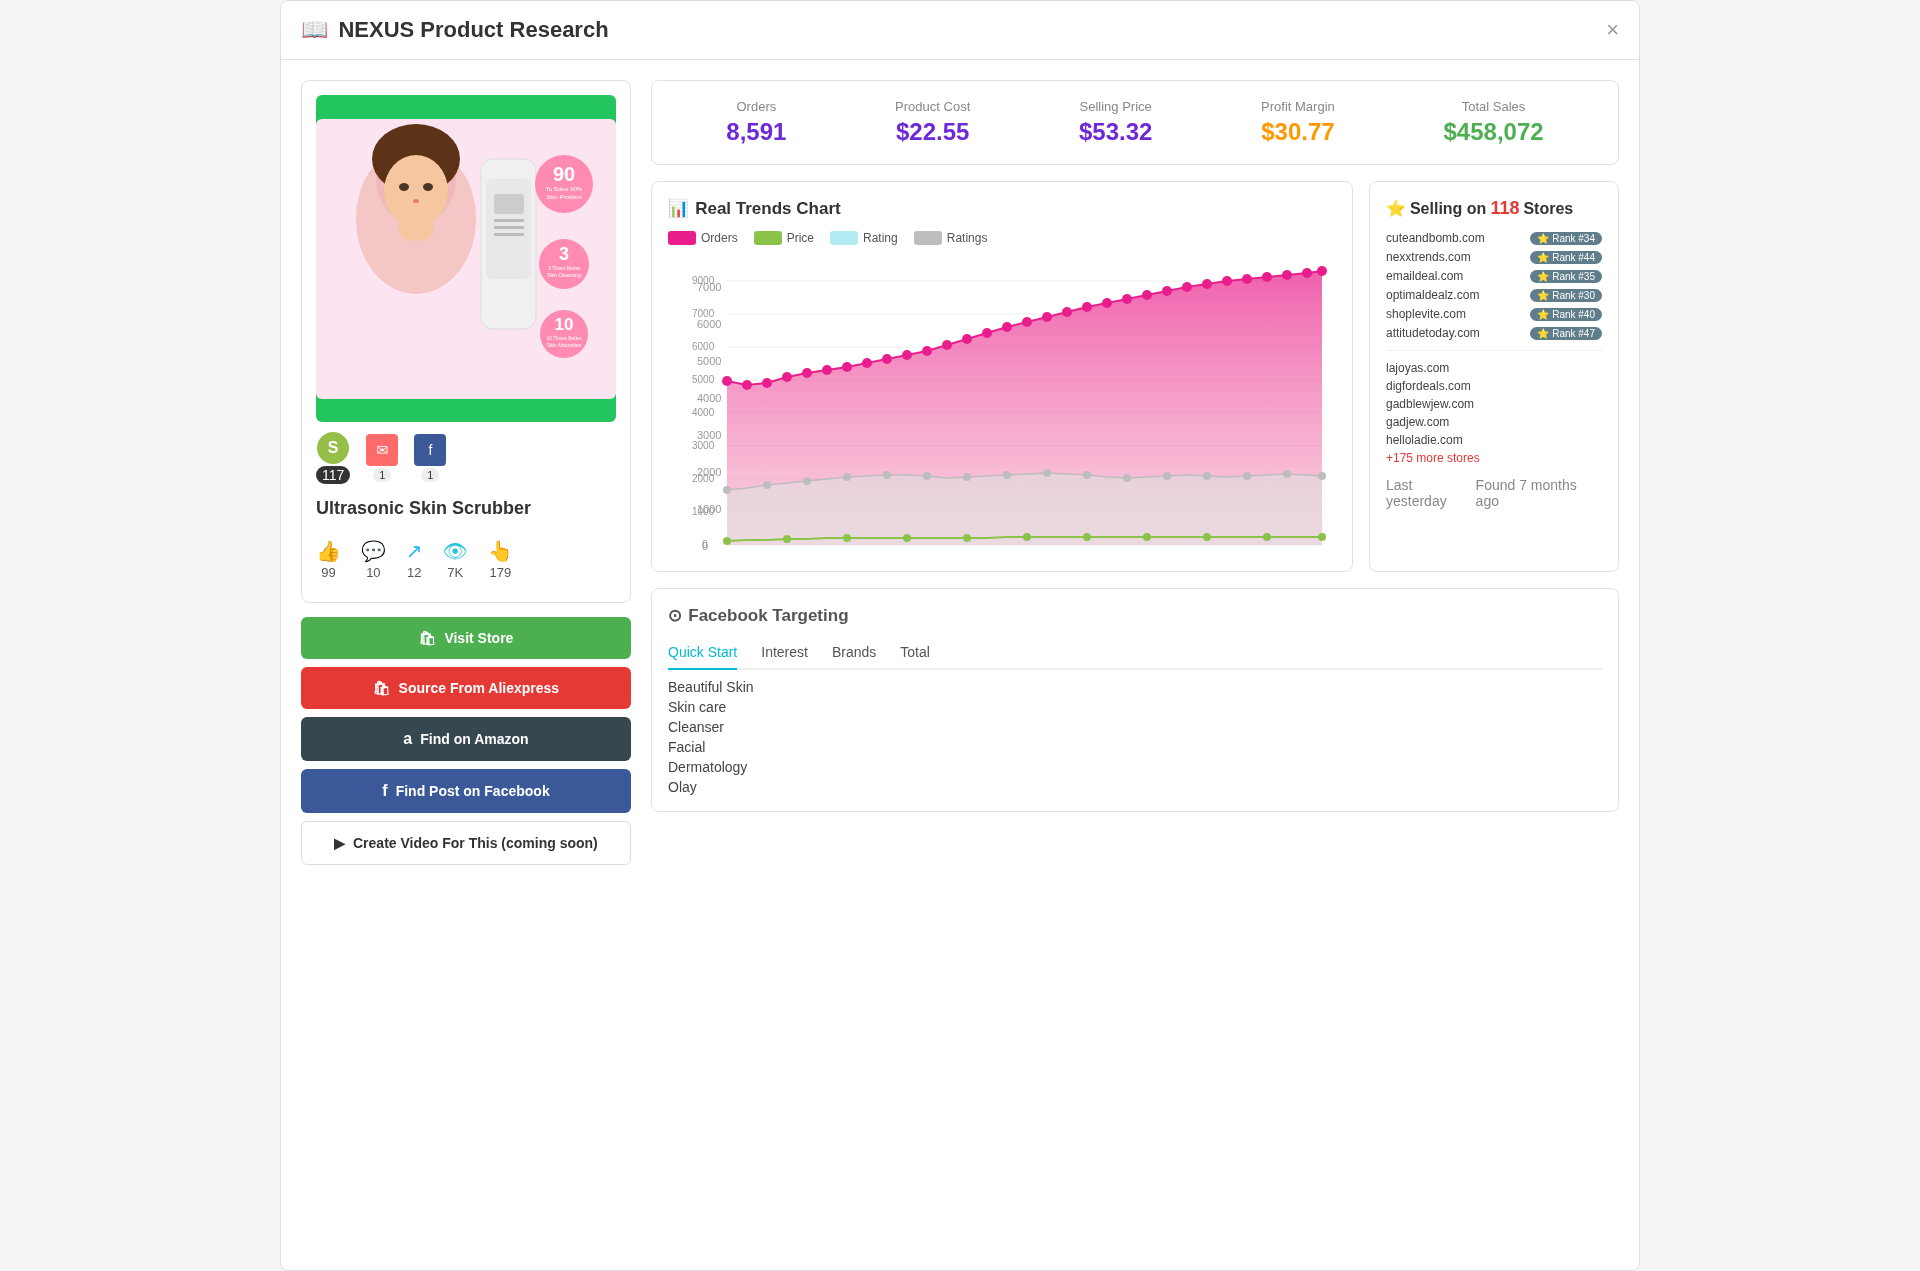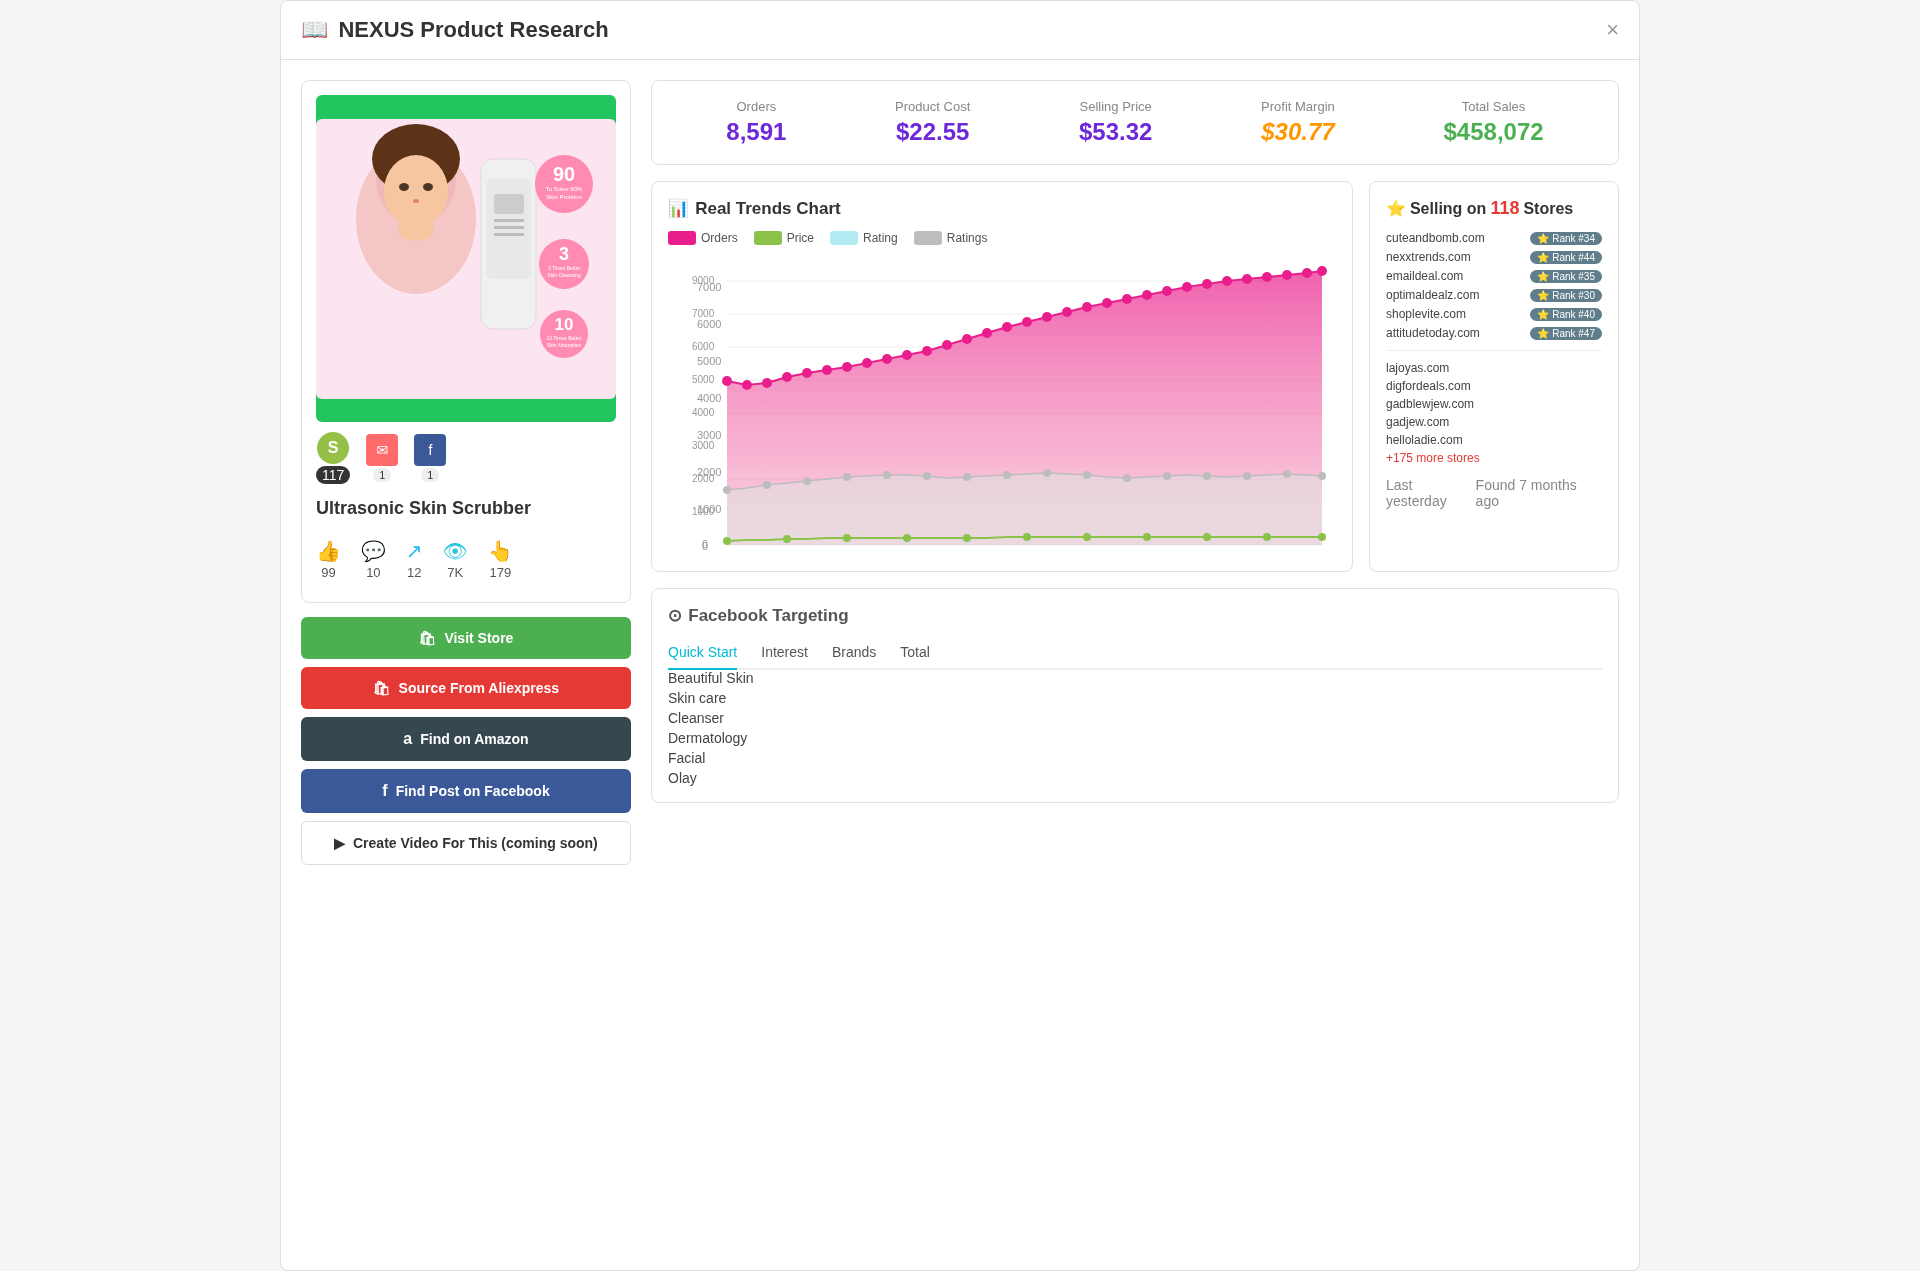--- a/index.html
+++ b/index.html
@@ -48,21 +48,21 @@
     .btn-white { background: #fff; color: #333; border: 1px solid #ddd !important; }
 
     
     .right-col { flex: 1; }
 
     
     .stats-bar { background: #fff; border: 1px solid #e0e0e0; border-radius: 8px; display: flex; justify-content: space-around; align-items: center; padding: 18px 20px; margin-bottom: 16px; }
     .stat-block { text-align: center; }
     .stat-label { font-size: 13px; color: #888; margin-bottom: 4px; }
     .stat-value { font-size: 24px; font-weight: 600; color: #6d28d9; }
-    .stat-value.orange { color: #ff9800; font-style: italic; }
+    .stat-value.orange { color: #ff9800; }
     .stat-value.green { color: #4caf50; }
 
     
     .chart-stores-row { display: flex; gap: 16px; margin-bottom: 16px; }
 
     .chart-section { background: #fff; border: 1px solid #e0e0e0; border-radius: 8px; padding: 16px; flex: 1; }
     .chart-title { font-size: 17px; font-weight: 600; color: #333; margin-bottom: 12px; display: flex; align-items: center; gap: 6px; }
     .chart-legend { display: flex; gap: 16px; align-items: center; margin-bottom: 10px; flex-wrap: wrap; }
     .legend-item { display: flex; align-items: center; gap: 5px; font-size: 12px; color: #555; }
     .legend-swatch { width: 28px; height: 14px; border-radius: 3px; }
@@ -79,21 +79,21 @@
     .store-item { display: flex; align-items: center; justify-content: space-between; margin-bottom: 5px; font-size: 12px; color: #444; }
     .rank-badge { background: #607d8b; color: #fff; border-radius: 10px; font-size: 10px; padding: 1px 7px; display: flex; align-items: center; gap: 3px; }
     .stores-divider { border: none; border-top: 1px solid #eee; margin: 10px 0; }
     .store-plain { font-size: 12px; color: #444; margin-bottom: 4px; }
     .more-stores { color: #e53935; font-size: 12px; margin-top: 4px; cursor: pointer; }
     .stores-footer { display: flex; justify-content: space-between; font-size: 14px; color: #888; margin-top: 12px; }
 
     
     .fb-targeting { background: #fff; border: 1px solid #e0e0e0; border-radius: 8px; padding: 16px; }
     .fb-title { font-size: 17px; font-weight: 600; color: #555; margin-bottom: 12px; display: flex; align-items: center; gap: 6px; }
-    .fb-tabs { display: flex; gap: 24px; border-bottom: 2px solid #eee; margin-bottom: 0; }
+    .fb-tabs { display: flex; gap: 24px; border-bottom: 2px solid #eee; margin-bottom: 9px; }
     .fb-tab { padding: 6px 0 8px; font-size: 14px; font-weight: 500; color: #555; cursor: pointer; border-bottom: 2px solid transparent; margin-bottom: -2px; }
     .fb-tab.active { color: #00bcd4; border-bottom-color: #00bcd4; }
     .fb-interests { display: flex; flex-direction: column; gap: 4px; }
     .fb-interest { font-size: 14px; color: #444; }
   </style>
 </head>
 <body>
 
 <div class="window">
 
@@ -440,21 +440,21 @@
         <div class="fb-tabs">
           <div class="fb-tab active">Quick Start</div>
           <div class="fb-tab">Interest</div>
           <div class="fb-tab">Brands</div>
           <div class="fb-tab">Total</div>
         </div>
         <div class="fb-interests">
           <div class="fb-interest">Beautiful Skin</div>
           <div class="fb-interest">Skin care</div>
           <div class="fb-interest">Cleanser</div>
+          <div class="fb-interest">Facial</div>
           <div class="fb-interest">Dermatology</div>
-          <div class="fb-interest">Facial</div>
           <div class="fb-interest">Olay</div>
         </div>
       </div>
 
     </div>
   </div>
 </div>
 
 </body></html>

